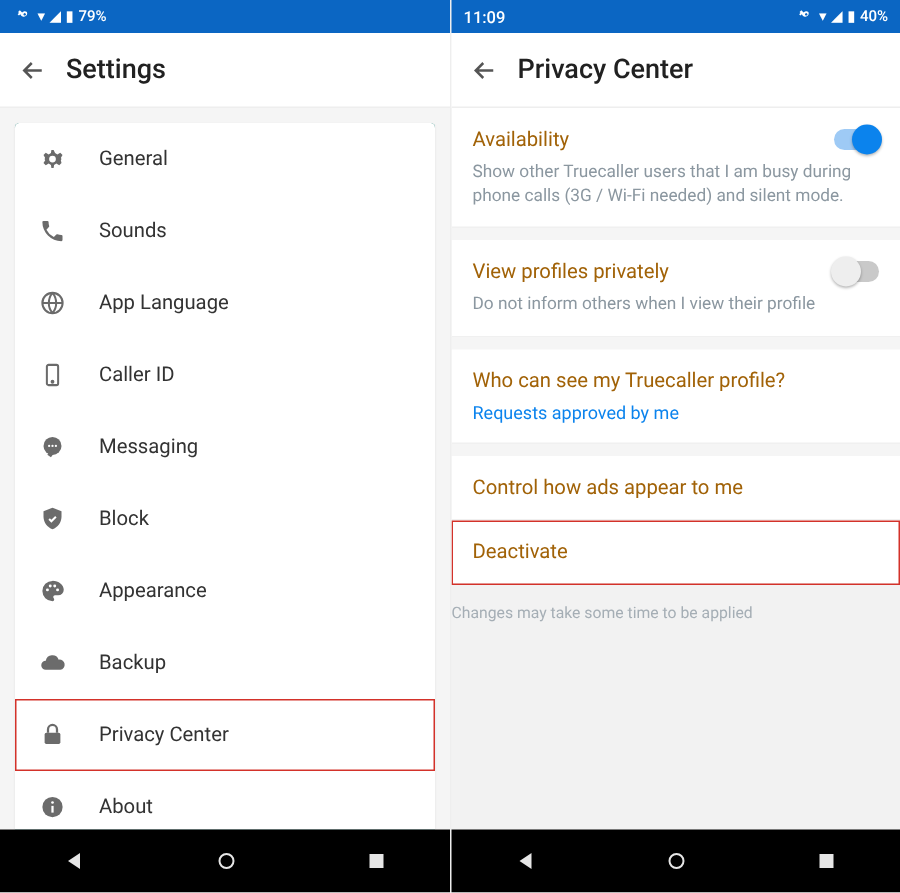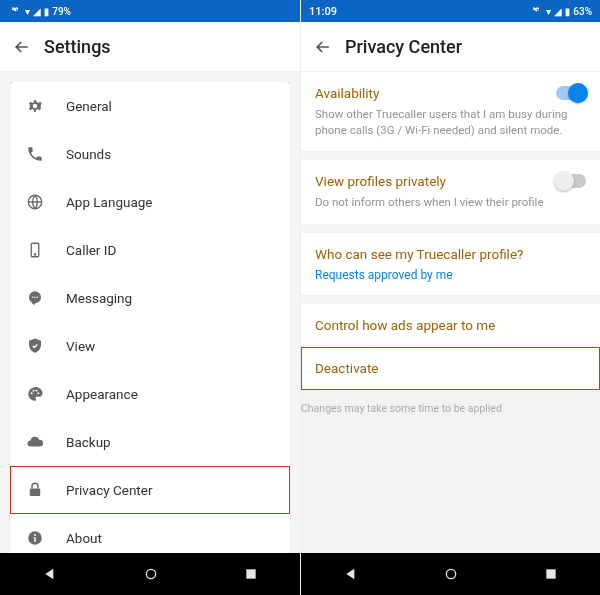--- a/index.html
+++ b/index.html
@@ -171,21 +171,21 @@
           </span>
         <span>Messaging</span>
       </div>
       <div class="settings-item">
         <span class="icon">
             <svg width="18" height="18" viewBox="0 0 24 24" fill="#6b6b6b">
               <path d="M12 2l8 3v5c0 5-3.4 9.7-8 11-4.6-1.3-8-6-8-11V5l8-3z"></path>
               <path d="M9 12l2 2 4-4" stroke="#fff" stroke-width="1.8" fill="none"></path>
             </svg>
           </span>
-        <span>View</span>
+        <span>Block</span>
       </div>
       <div class="settings-item">
         <span class="icon">
             <svg width="18" height="18" viewBox="0 0 24 24" fill="#6b6b6b">
               <path d="M12 3a9 9 0 100 18c1 0 1.5-.8 1.5-1.5 0-.4-.2-.8-.4-1.1-.3-.3-.4-.7-.4-1.1 0-.8.7-1.5 1.5-1.5H17a5 5 0 005-5c0-4.4-4.5-8-10-8z"></path>
               <circle cx="7.5" cy="11" r="1.3" fill="#fff"></circle>
               <circle cx="10" cy="7.5" r="1.3" fill="#fff"></circle>
               <circle cx="14" cy="7.5" r="1.3" fill="#fff"></circle>
               <circle cx="16.5" cy="11" r="1.3" fill="#fff"></circle>
             </svg>
@@ -245,21 +245,21 @@
     <span class="status-left">11:09</span>
     <span class="status-right">
       <span>
         <svg width="14" height="10" viewBox="0 0 24 24" fill="#fff">
             <path d="M12 2a5 5 0 00-4.9 6H2v4h2v3h3v-3h.1A5 5 0 1012 2zm0 7a2 2 0 110-4 2 2 0 010 4z" transform="rotate(45 12 12)"></path>
           </svg>
       </span>
       <span>▾</span>
       <span>◢</span>
       <span>▮</span>
-      <span>63%</span>
+      <span>40%</span>
     </span>
   </div>
   <div class="app-bar">
     <span class="back-arrow">
       <svg width="20" height="20" viewBox="0 0 24 24" fill="none" stroke="#555" stroke-width="2">
           <path d="M19 12H5M11 18l-6-6 6-6"></path>
         </svg>
     </span>
     <span class="title">Privacy Center</span>
   </div>

